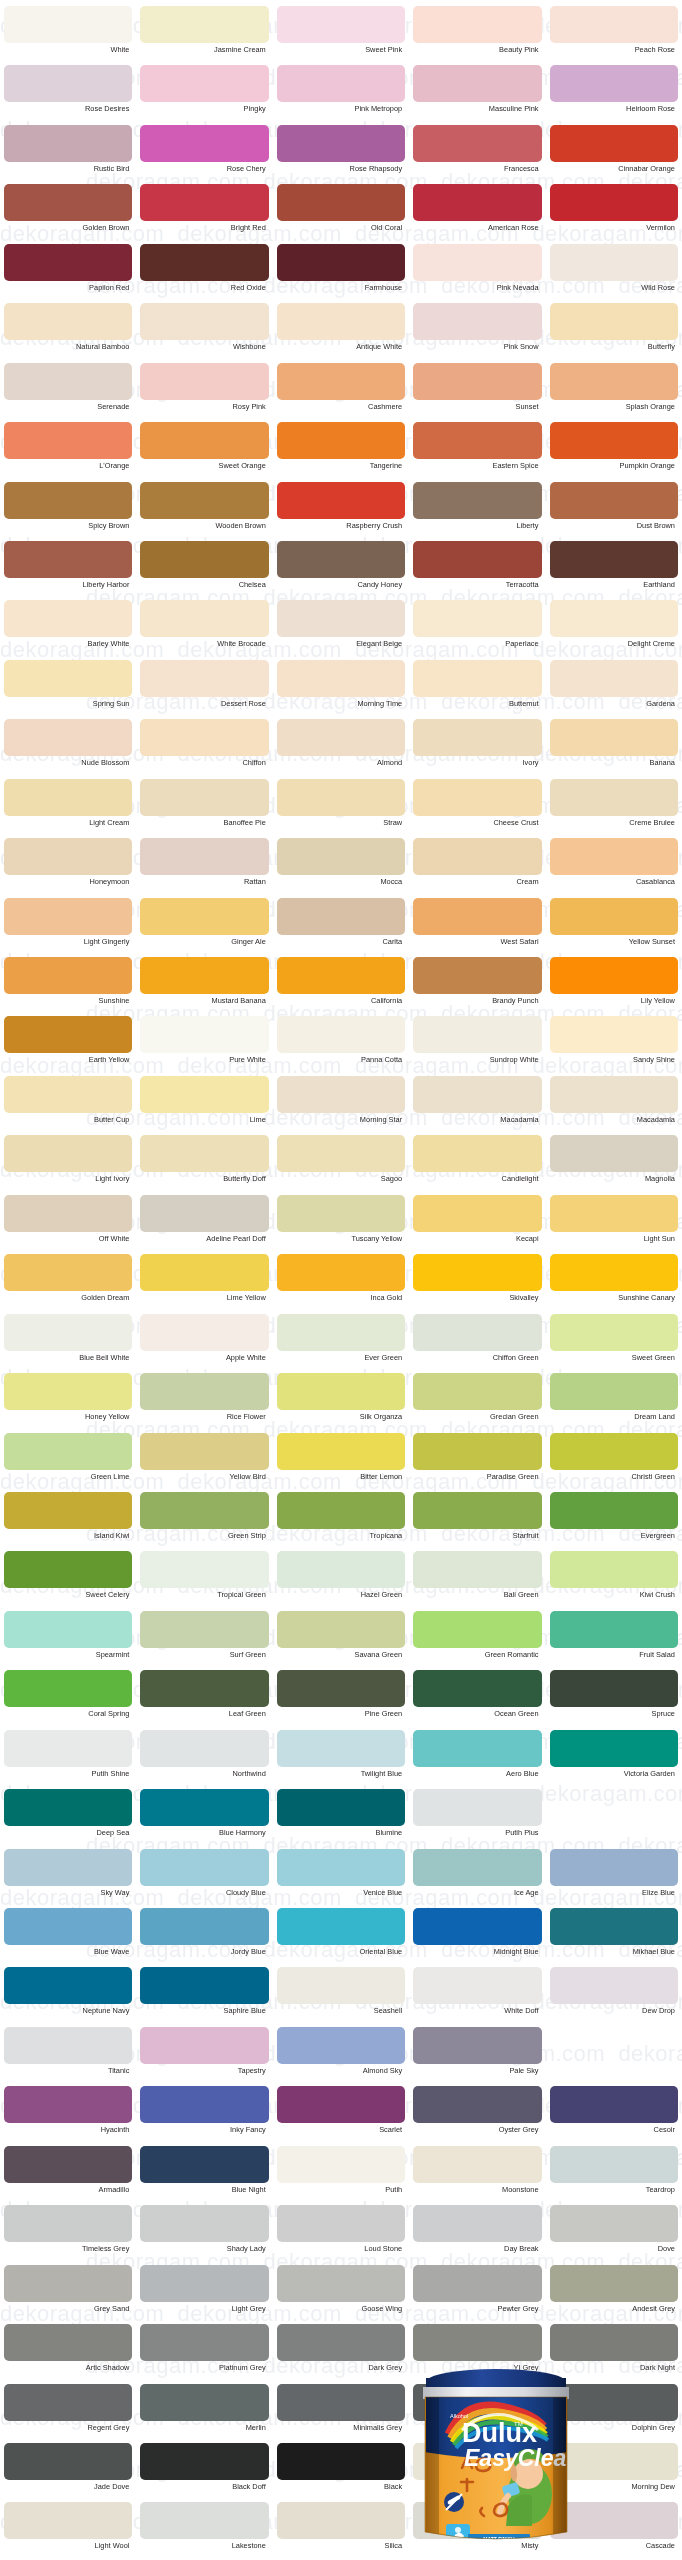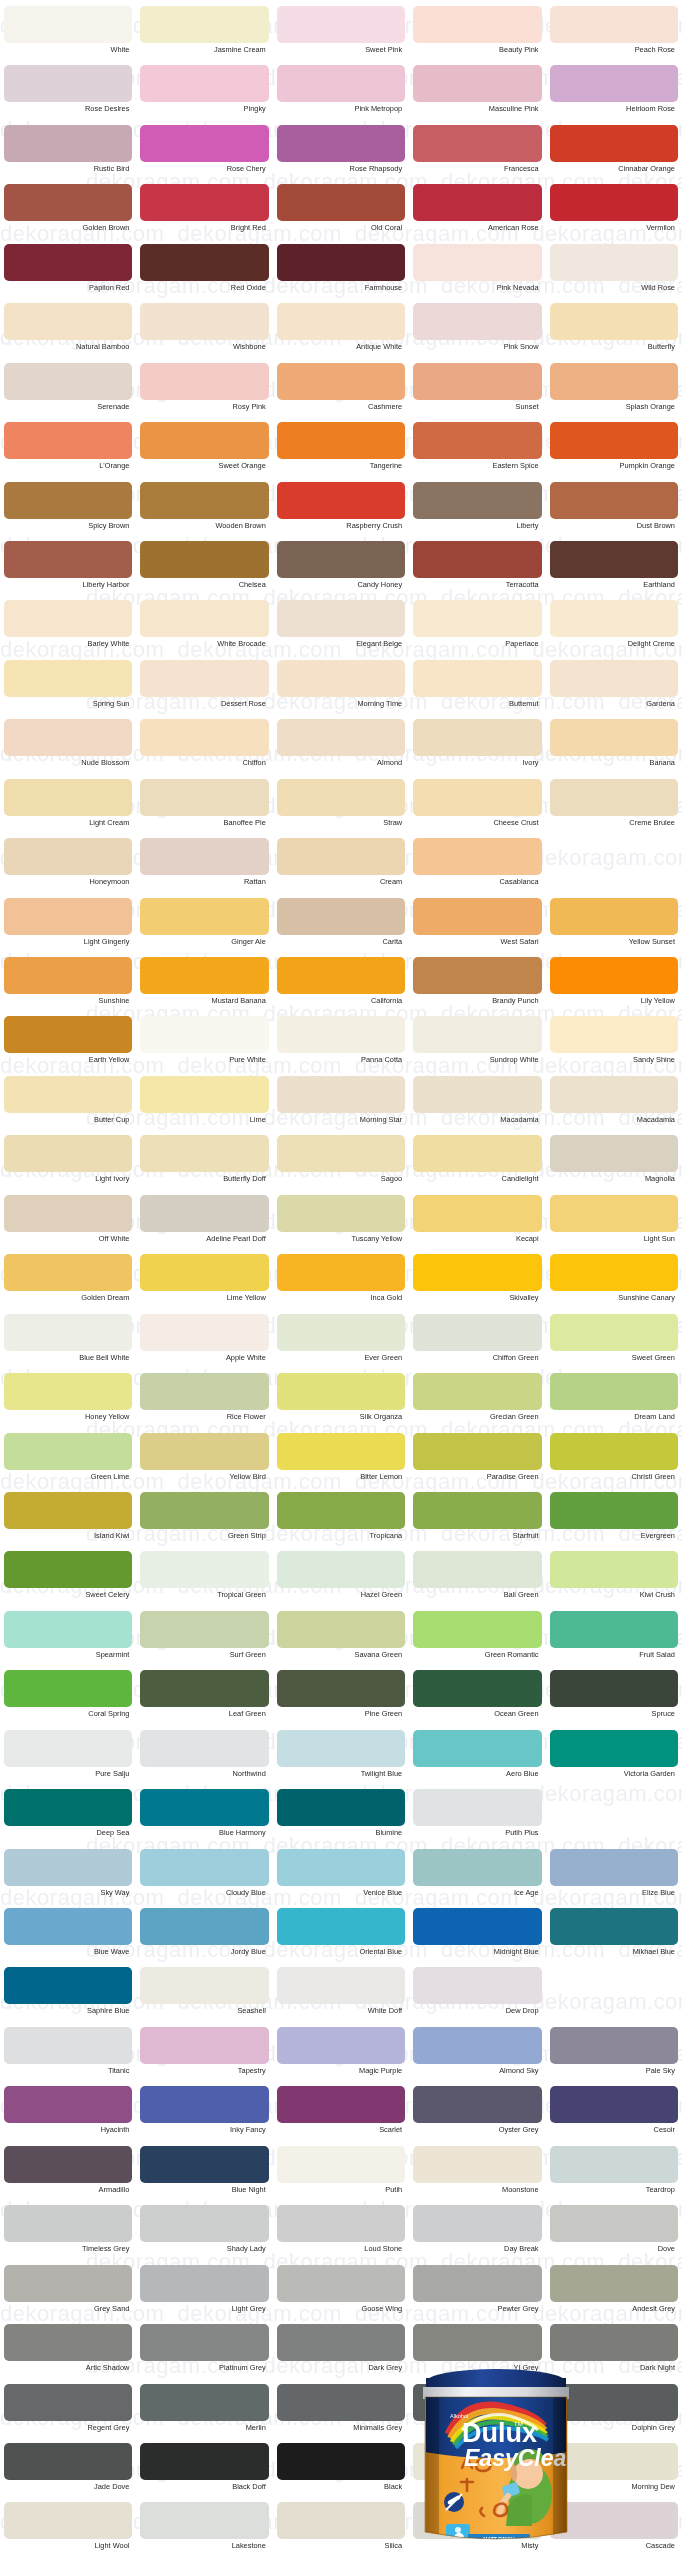--- a/index.html
+++ b/index.html
@@ -450,20 +450,24 @@
     <div class="swatch-row">
       <div class="swatch-cell">
         <div class="swatch-chip" title="Honeymoon" style="background: rgb(233, 214, 184);"></div>
         <span class="swatch-label">Honeymoon</span>
       </div>
       <div class="swatch-cell">
         <div class="swatch-chip" title="Rattan" style="background: rgb(227, 209, 199);"></div>
         <span class="swatch-label">Rattan</span>
       </div>
       <div class="swatch-cell">
+        <div class="swatch-chip" title="Mocca" style="background: rgb(221, 209, 178);"></div>
+        <span class="swatch-label">Mocca</span>
+      </div>
+      <div class="swatch-cell">
         <div class="swatch-chip" title="Cream" style="background: rgb(236, 214, 178);"></div>
         <span class="swatch-label">Cream</span>
       </div>
       <div class="swatch-cell">
         <div class="swatch-chip" title="Casablanca" style="background: rgb(245, 198, 148);"></div>
         <span class="swatch-label">Casablanca</span>
       </div>
     </div>
     <div class="swatch-row">
       <div class="swatch-cell">
@@ -769,21 +773,21 @@
         <span class="swatch-label">Ocean Green</span>
       </div>
       <div class="swatch-cell">
         <div class="swatch-chip" title="Spruce" style="background: rgb(58, 70, 57);"></div>
         <span class="swatch-label">Spruce</span>
       </div>
     </div>
     <div class="swatch-row">
       <div class="swatch-cell">
         <div class="swatch-chip" title="Putih Salju" style="background: rgb(231, 234, 232);"></div>
-        <span class="swatch-label">Pure Salju</span>
+        <span class="swatch-label">Putih Shine</span>
       </div>
       <div class="swatch-cell">
         <div class="swatch-chip" title="Northwind" style="background: rgb(225, 228, 228);"></div>
         <span class="swatch-label">Northwind</span>
       </div>
       <div class="swatch-cell">
         <div class="swatch-chip" title="Twilight Blue" style="background: rgb(196, 222, 227);"></div>
         <span class="swatch-label">Twilight Blue</span>
       </div>
       <div class="swatch-cell">
@@ -852,20 +856,24 @@
         <div class="swatch-chip" title="Midnight Blue" style="background: rgb(13, 100, 177);"></div>
         <span class="swatch-label">Midnight Blue</span>
       </div>
       <div class="swatch-cell">
         <div class="swatch-chip" title="Mikhael Blue" style="background: rgb(29, 115, 128);"></div>
         <span class="swatch-label">Mikhael Blue</span>
       </div>
     </div>
     <div class="swatch-row">
       <div class="swatch-cell">
+        <div class="swatch-chip" title="Neptune Navy" style="background: rgb(0, 108, 145);"></div>
+        <span class="swatch-label">Neptune Navy</span>
+      </div>
+      <div class="swatch-cell">
         <div class="swatch-chip" title="Saphire Blue" style="background: rgb(0, 102, 140);"></div>
         <span class="swatch-label">Saphire Blue</span>
       </div>
       <div class="swatch-cell">
         <div class="swatch-chip" title="Seashell" style="background: rgb(236, 234, 225);"></div>
         <span class="swatch-label">Seashell</span>
       </div>
       <div class="swatch-cell">
         <div class="swatch-chip" title="White Doff" style="background: rgb(234, 233, 232);"></div>
         <span class="swatch-label">White Doff</span>
@@ -876,24 +884,20 @@
       </div>
     </div>
     <div class="swatch-row">
       <div class="swatch-cell">
         <div class="swatch-chip" title="Titanic" style="background: rgb(222, 223, 224);"></div>
         <span class="swatch-label">Titanic</span>
       </div>
       <div class="swatch-cell">
         <div class="swatch-chip" title="Tapestry" style="background: rgb(223, 185, 209);"></div>
         <span class="swatch-label">Tapestry</span>
-      </div>
-      <div class="swatch-cell">
-        <div class="swatch-chip" title="Magic Purple" style="background: rgb(181, 180, 218);"></div>
-        <span class="swatch-label">Magic Purple</span>
       </div>
       <div class="swatch-cell">
         <div class="swatch-chip" title="Morning Sky" style="background: rgb(148, 168, 212);"></div>
         <span class="swatch-label">Almond Sky</span>
       </div>
       <div class="swatch-cell">
         <div class="swatch-chip" title="Pale Sky" style="background: rgb(140, 135, 153);"></div>
         <span class="swatch-label">Pale Sky</span>
       </div>
     </div>

